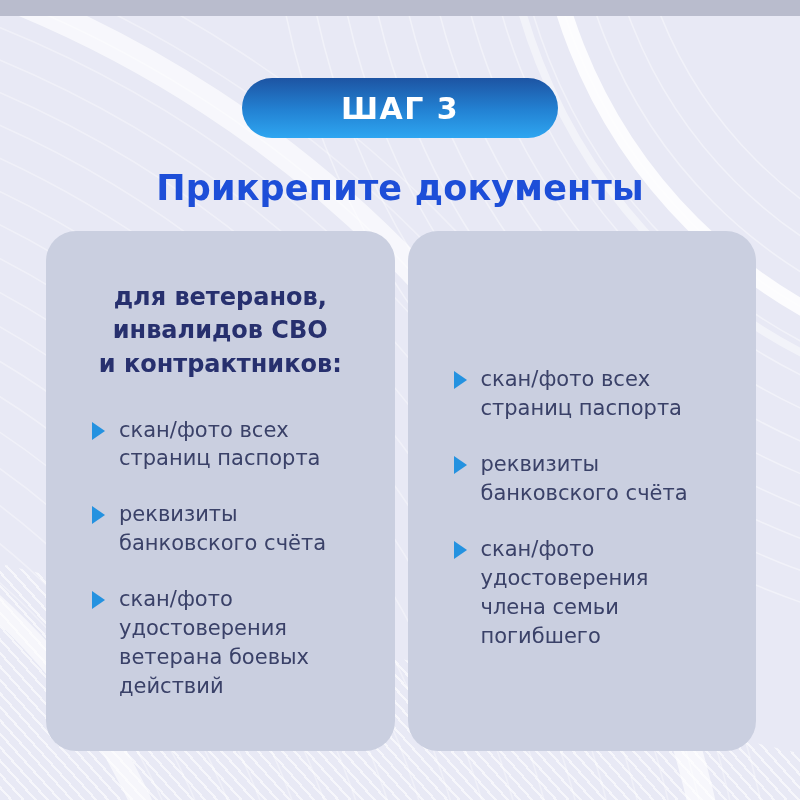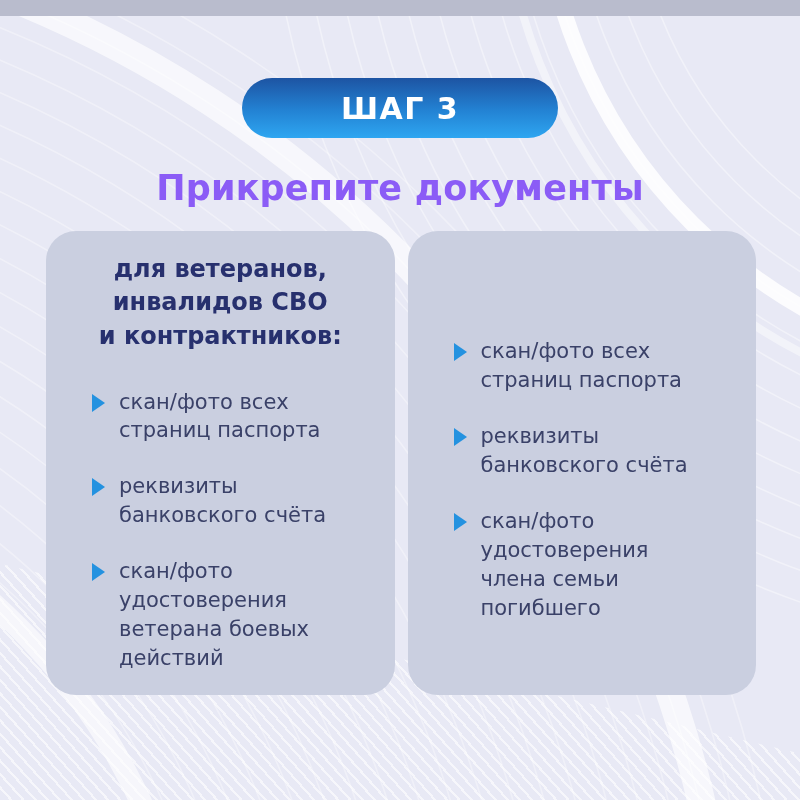--- a/index.html
+++ b/index.html
@@ -60,29 +60,29 @@
   }
   .title {
     position: absolute;
     top: 152px;
     left: 0;
     width: 100%;
     margin: 0;
     text-align: center;
     font-size: 35px;
     font-weight: 800;
-    color: #8b5cf6;
+    color: #1d4ed8;
     letter-spacing: 0.2px;
   }
   .cards {
     position: absolute;
     top: 215px;
     left: 46px;
     right: 44px;
-    height: 464px;
+    height: 520px;
     display: flex;
     gap: 13px;
   }
   .card {
     flex: 1 1 0;
     background: #cacfe0;
     border-radius: 30px;
     display: flex;
     flex-direction: column;
     align-items: center;

